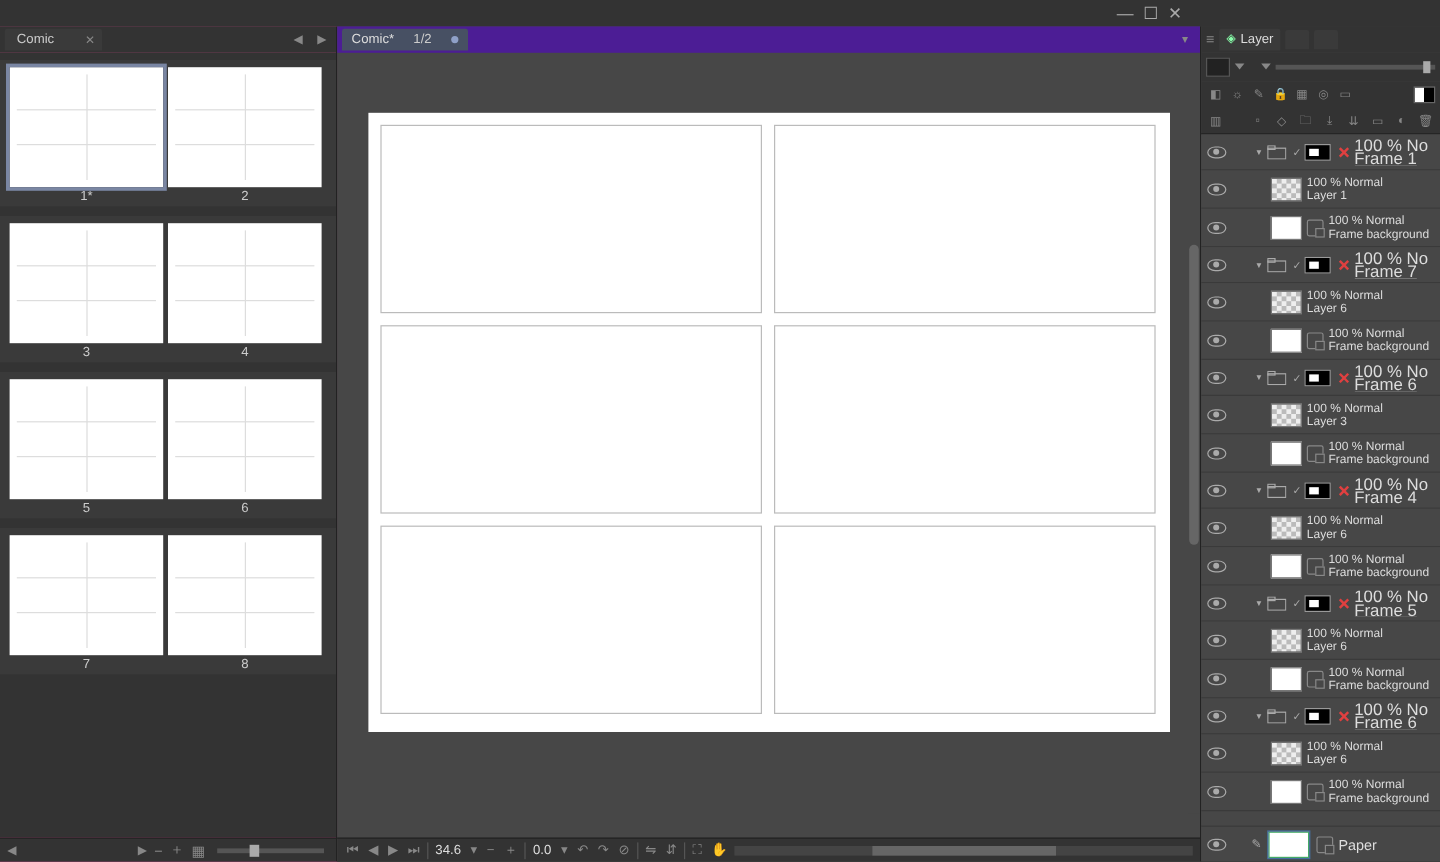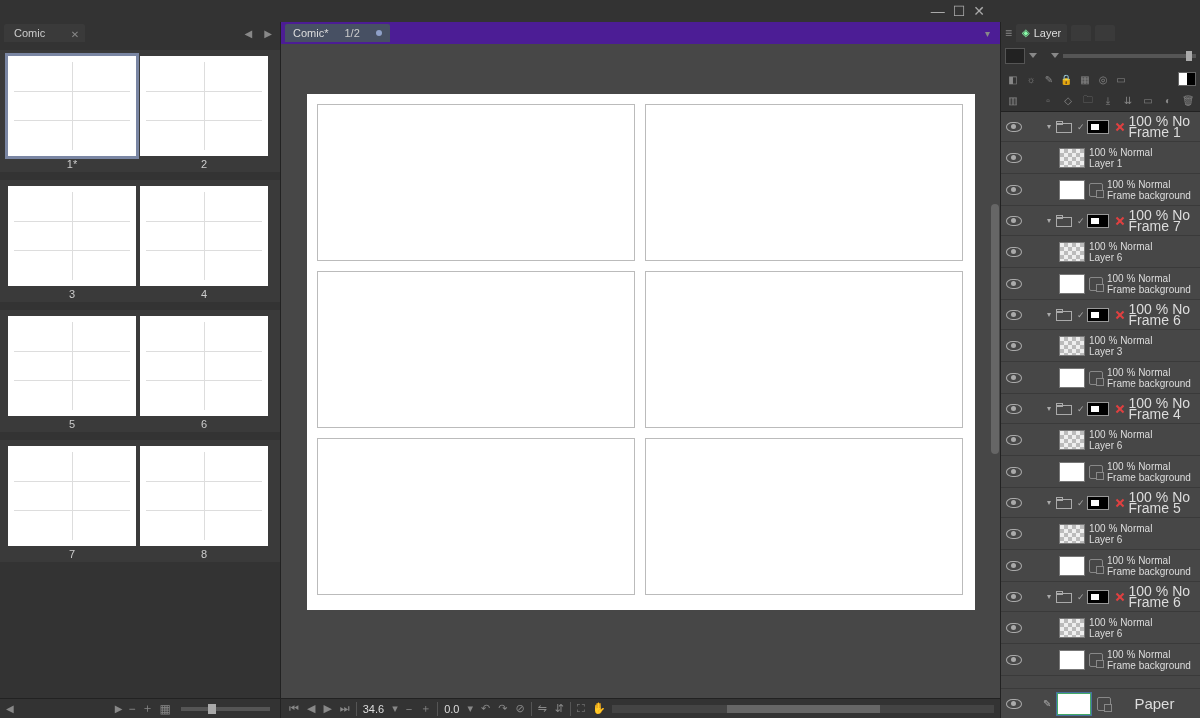--- a/index.html
+++ b/index.html
@@ -104,21 +104,21 @@
 .eye::before { content:""; position:absolute; inset:0; border:1px solid #aaa; border-radius:50% / 60%;}
 .eye::after { content:""; position:absolute; left:5px; top:2px; width:5px;height:5px; background:#aaa; border-radius:50%;}
 
 .paper-row { display:flex; align-items:center; height:30px; background:#474747; border-top:1px solid #3a3a3a;}
 .paper-row .vis-col{width:26px;display:flex;justify-content:center;}
 .paper-row .lock-col{width:16px;}
 .paper-row .pencil{color:#aaa;font-size:10px;margin-right:6px;}
 .paper-row .thumb{width:34px;height:22px;background:#fff;border:1px solid #4a6;outline:1px solid #4670a0;margin-right:6px;}
 .paper-row .mask-ico{width:14px;height:14px;border:1px solid #888;border-radius:2px;margin-right:4px;position:relative;}
 .paper-row .mask-ico::after{content:"";position:absolute;right:-2px;bottom:-2px;width:6px;height:6px;background:#474747;border:1px solid #888;}
-.paper-row .labels{font-size:15px;color:#ddd;margin-left:19px;}
+.paper-row .labels{font-size:12px;color:#ddd;}
 svg.folder-svg{width:16px;height:12px;}
 svg.folder-svg rect{fill:none;stroke:#aaa;stroke-width:1;}
 </style>
 </head>
 <body>
 
 <div class="titlebar">
   <div class="window-controls">
     <span>—</span>
     <span>☐</span>

